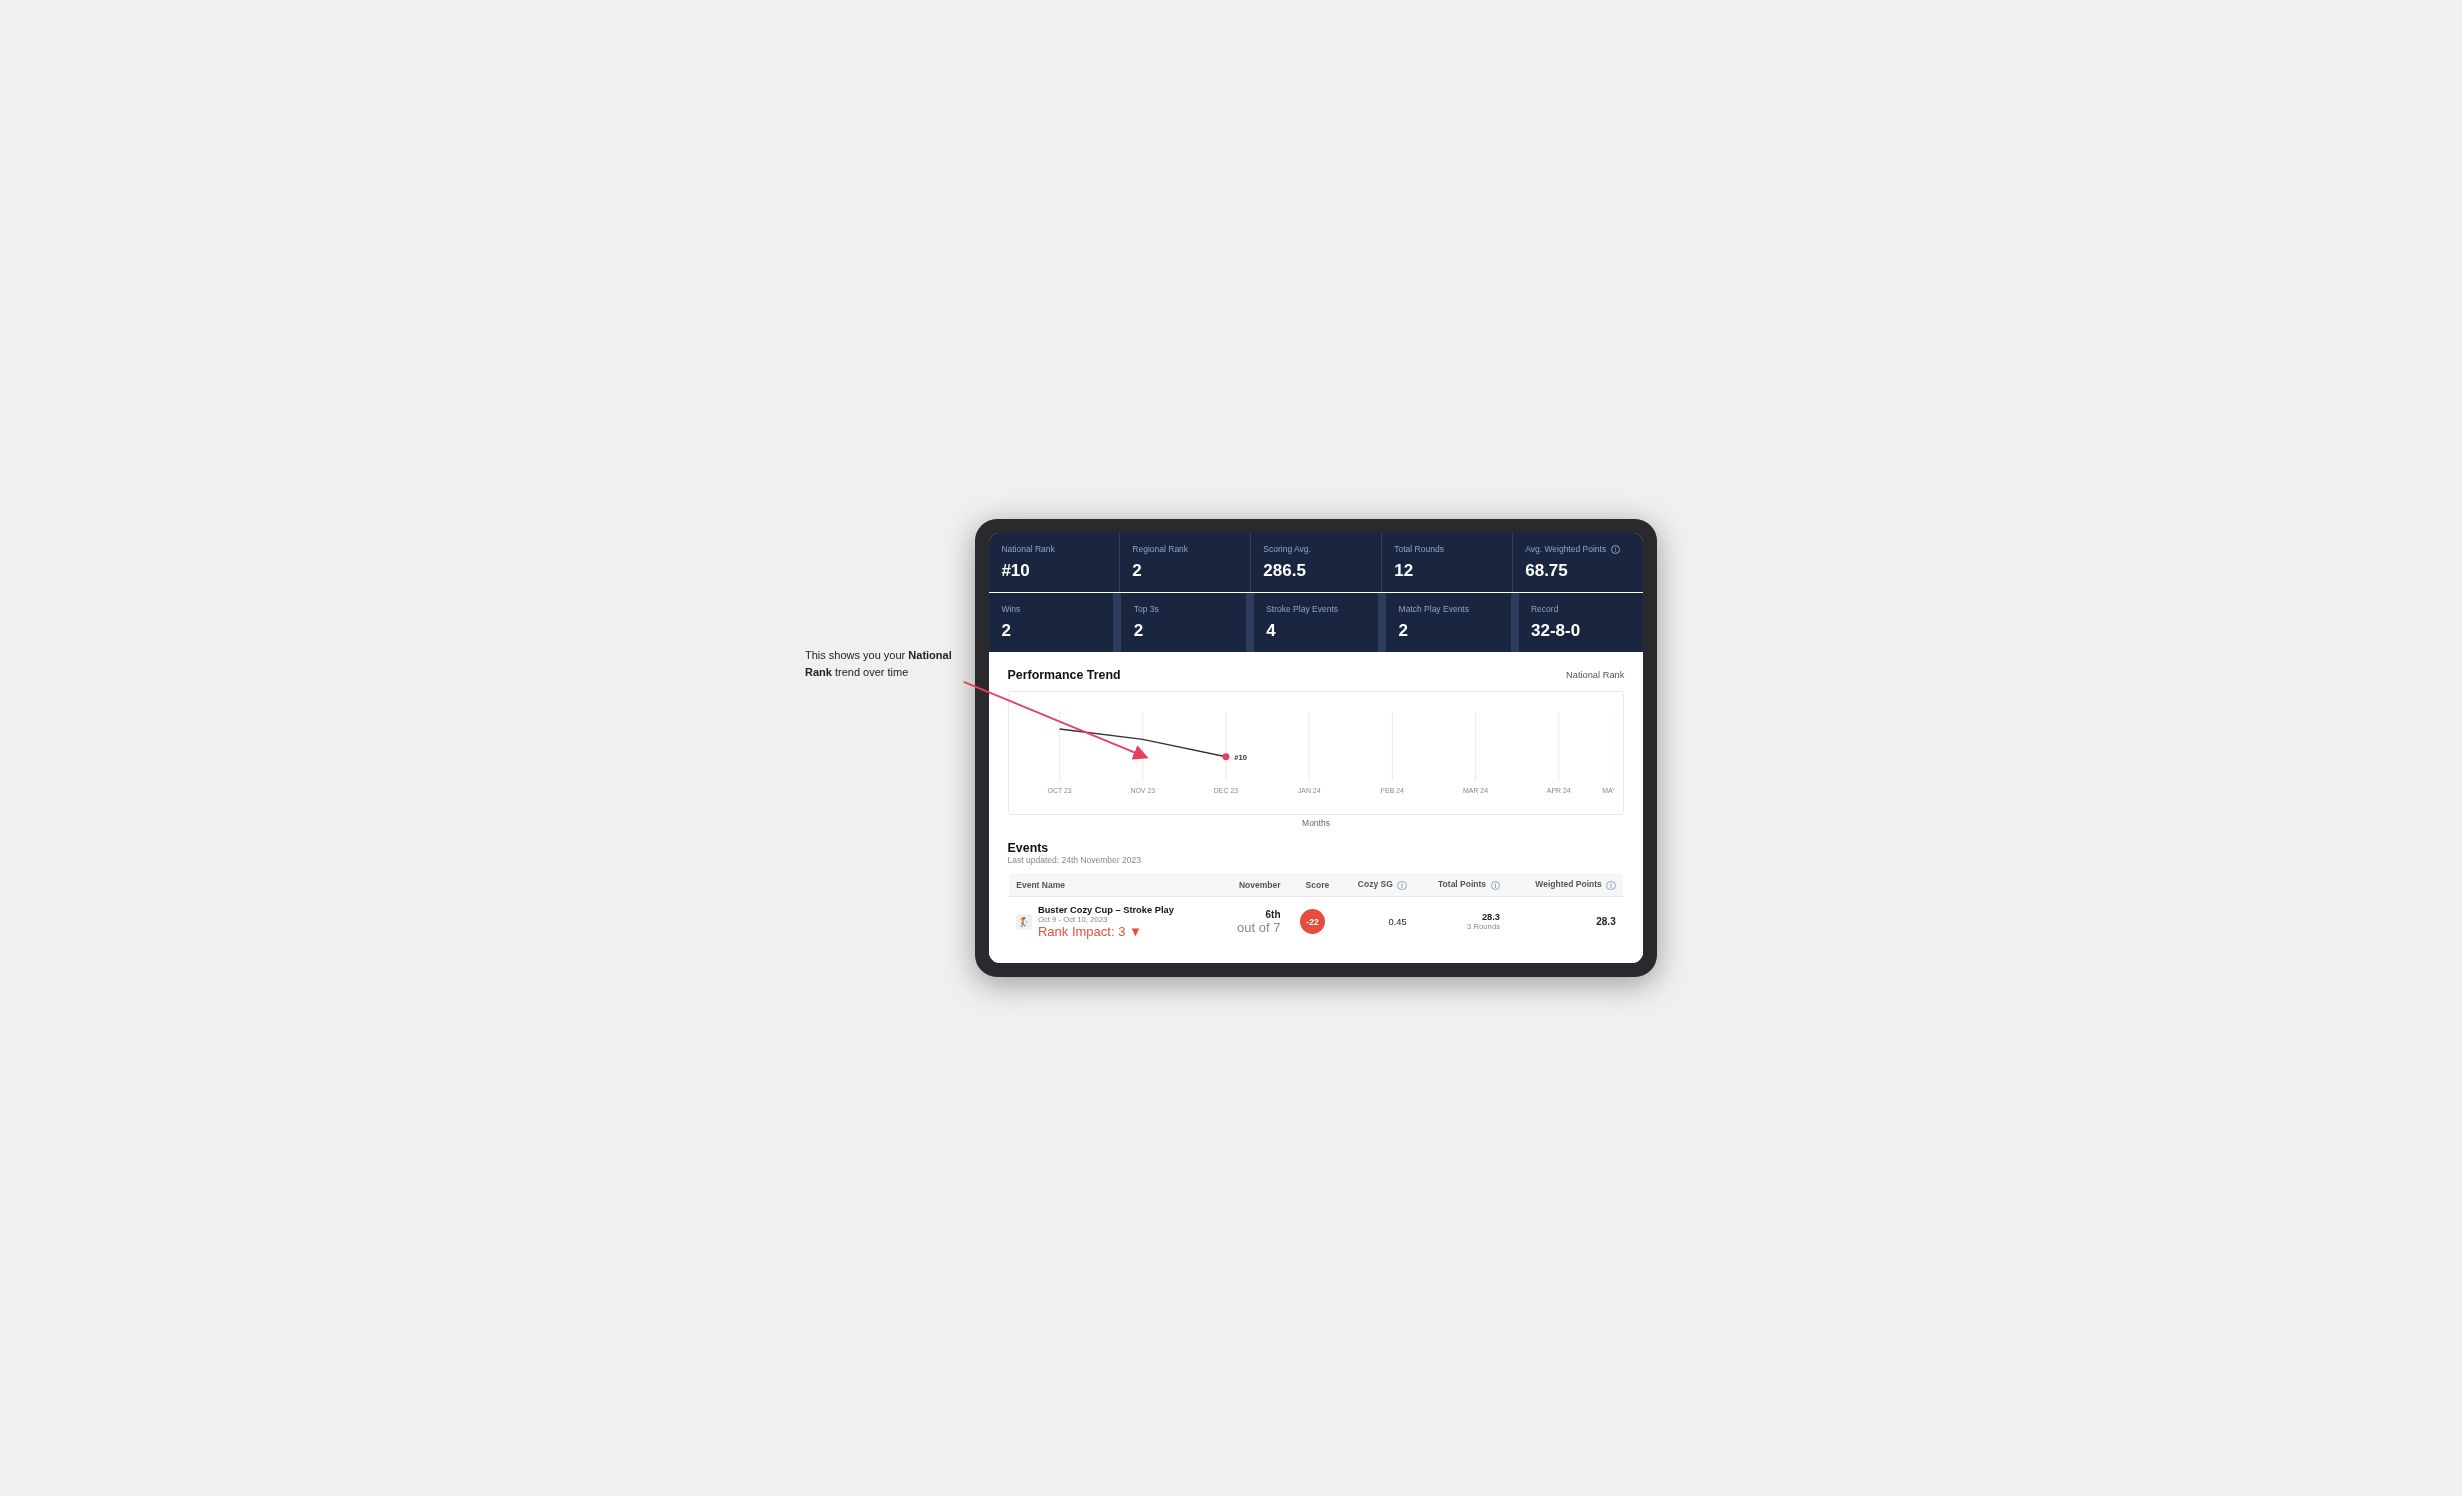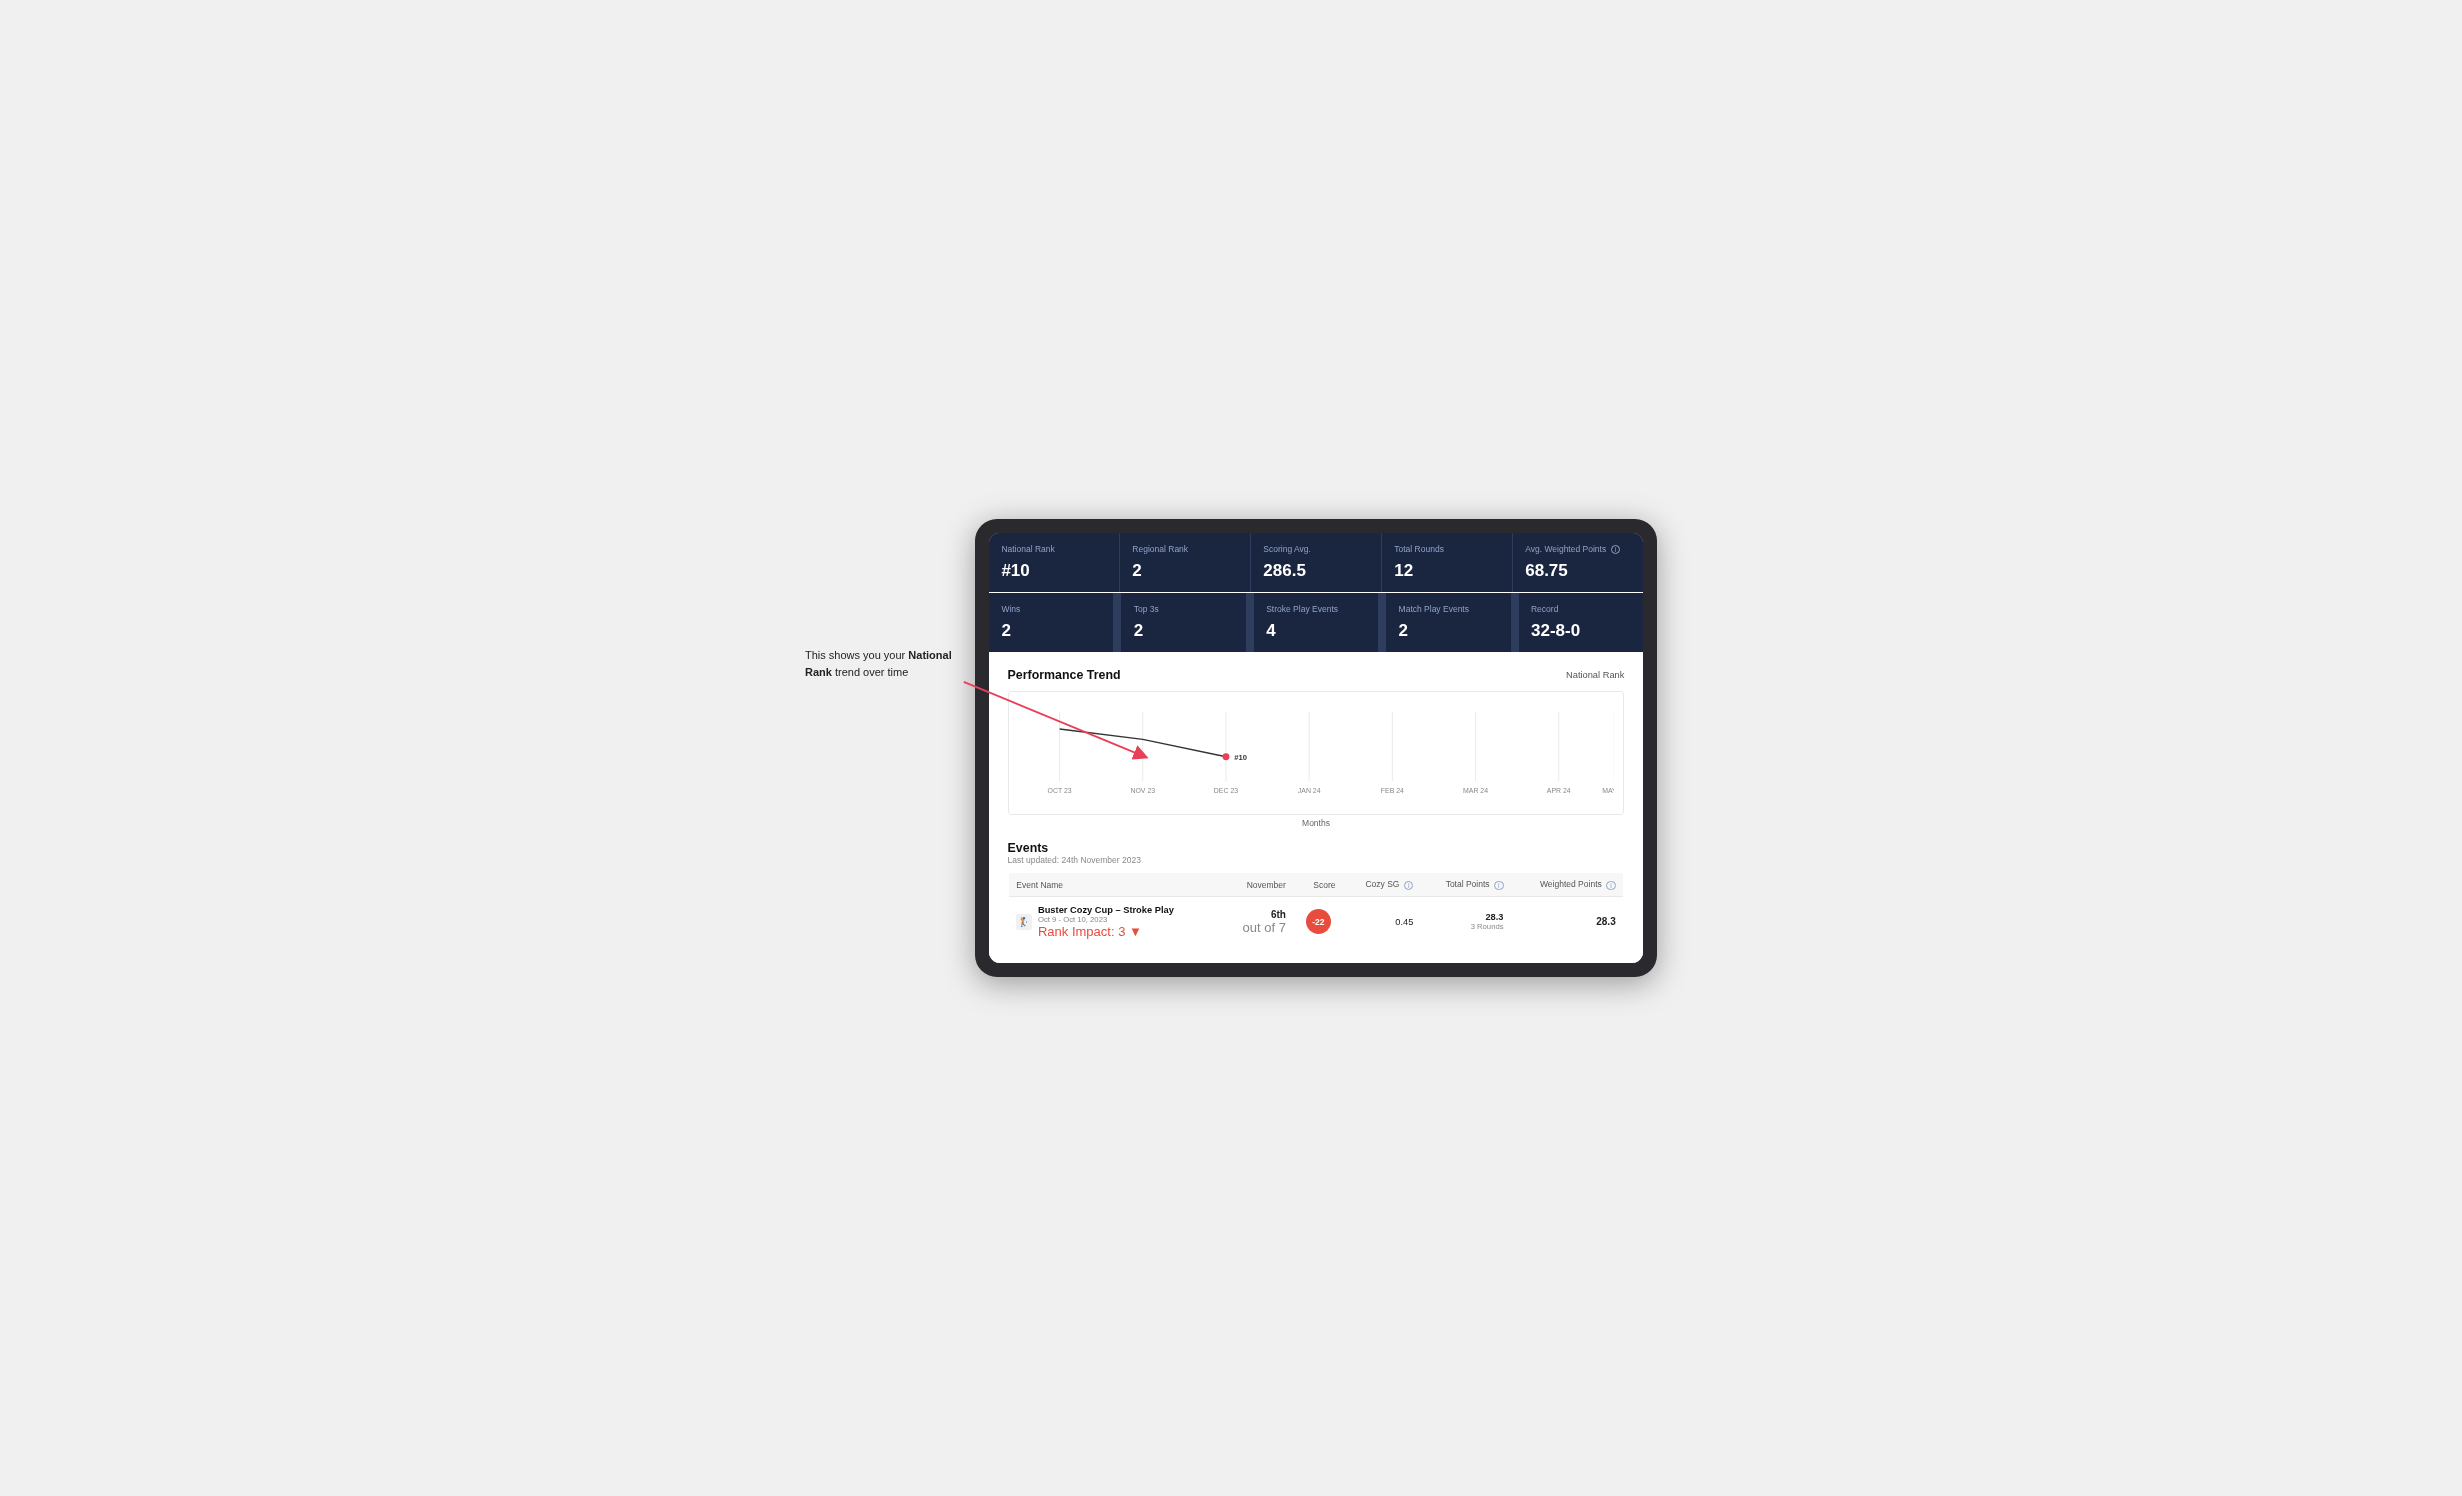--- a/index.html
+++ b/index.html
@@ -175,21 +175,21 @@
       border-collapse: collapse;
       border: 0.8px solid #e8e8e8;
       border-radius: 3.1px;
       overflow: hidden;
     }
 
     .events-table th {
       background: #f7f7f7;
       font-size: 8.5px;
       color: #555;
-      font-weight: 400;
+      font-weight: 700;
       padding: 6.2px 7.7px;
       text-align: left;
       border-bottom: 0.8px solid #e8e8e8;
     }
 
     .events-table th.right {
       text-align: right;
     }
 
     .events-table td {

